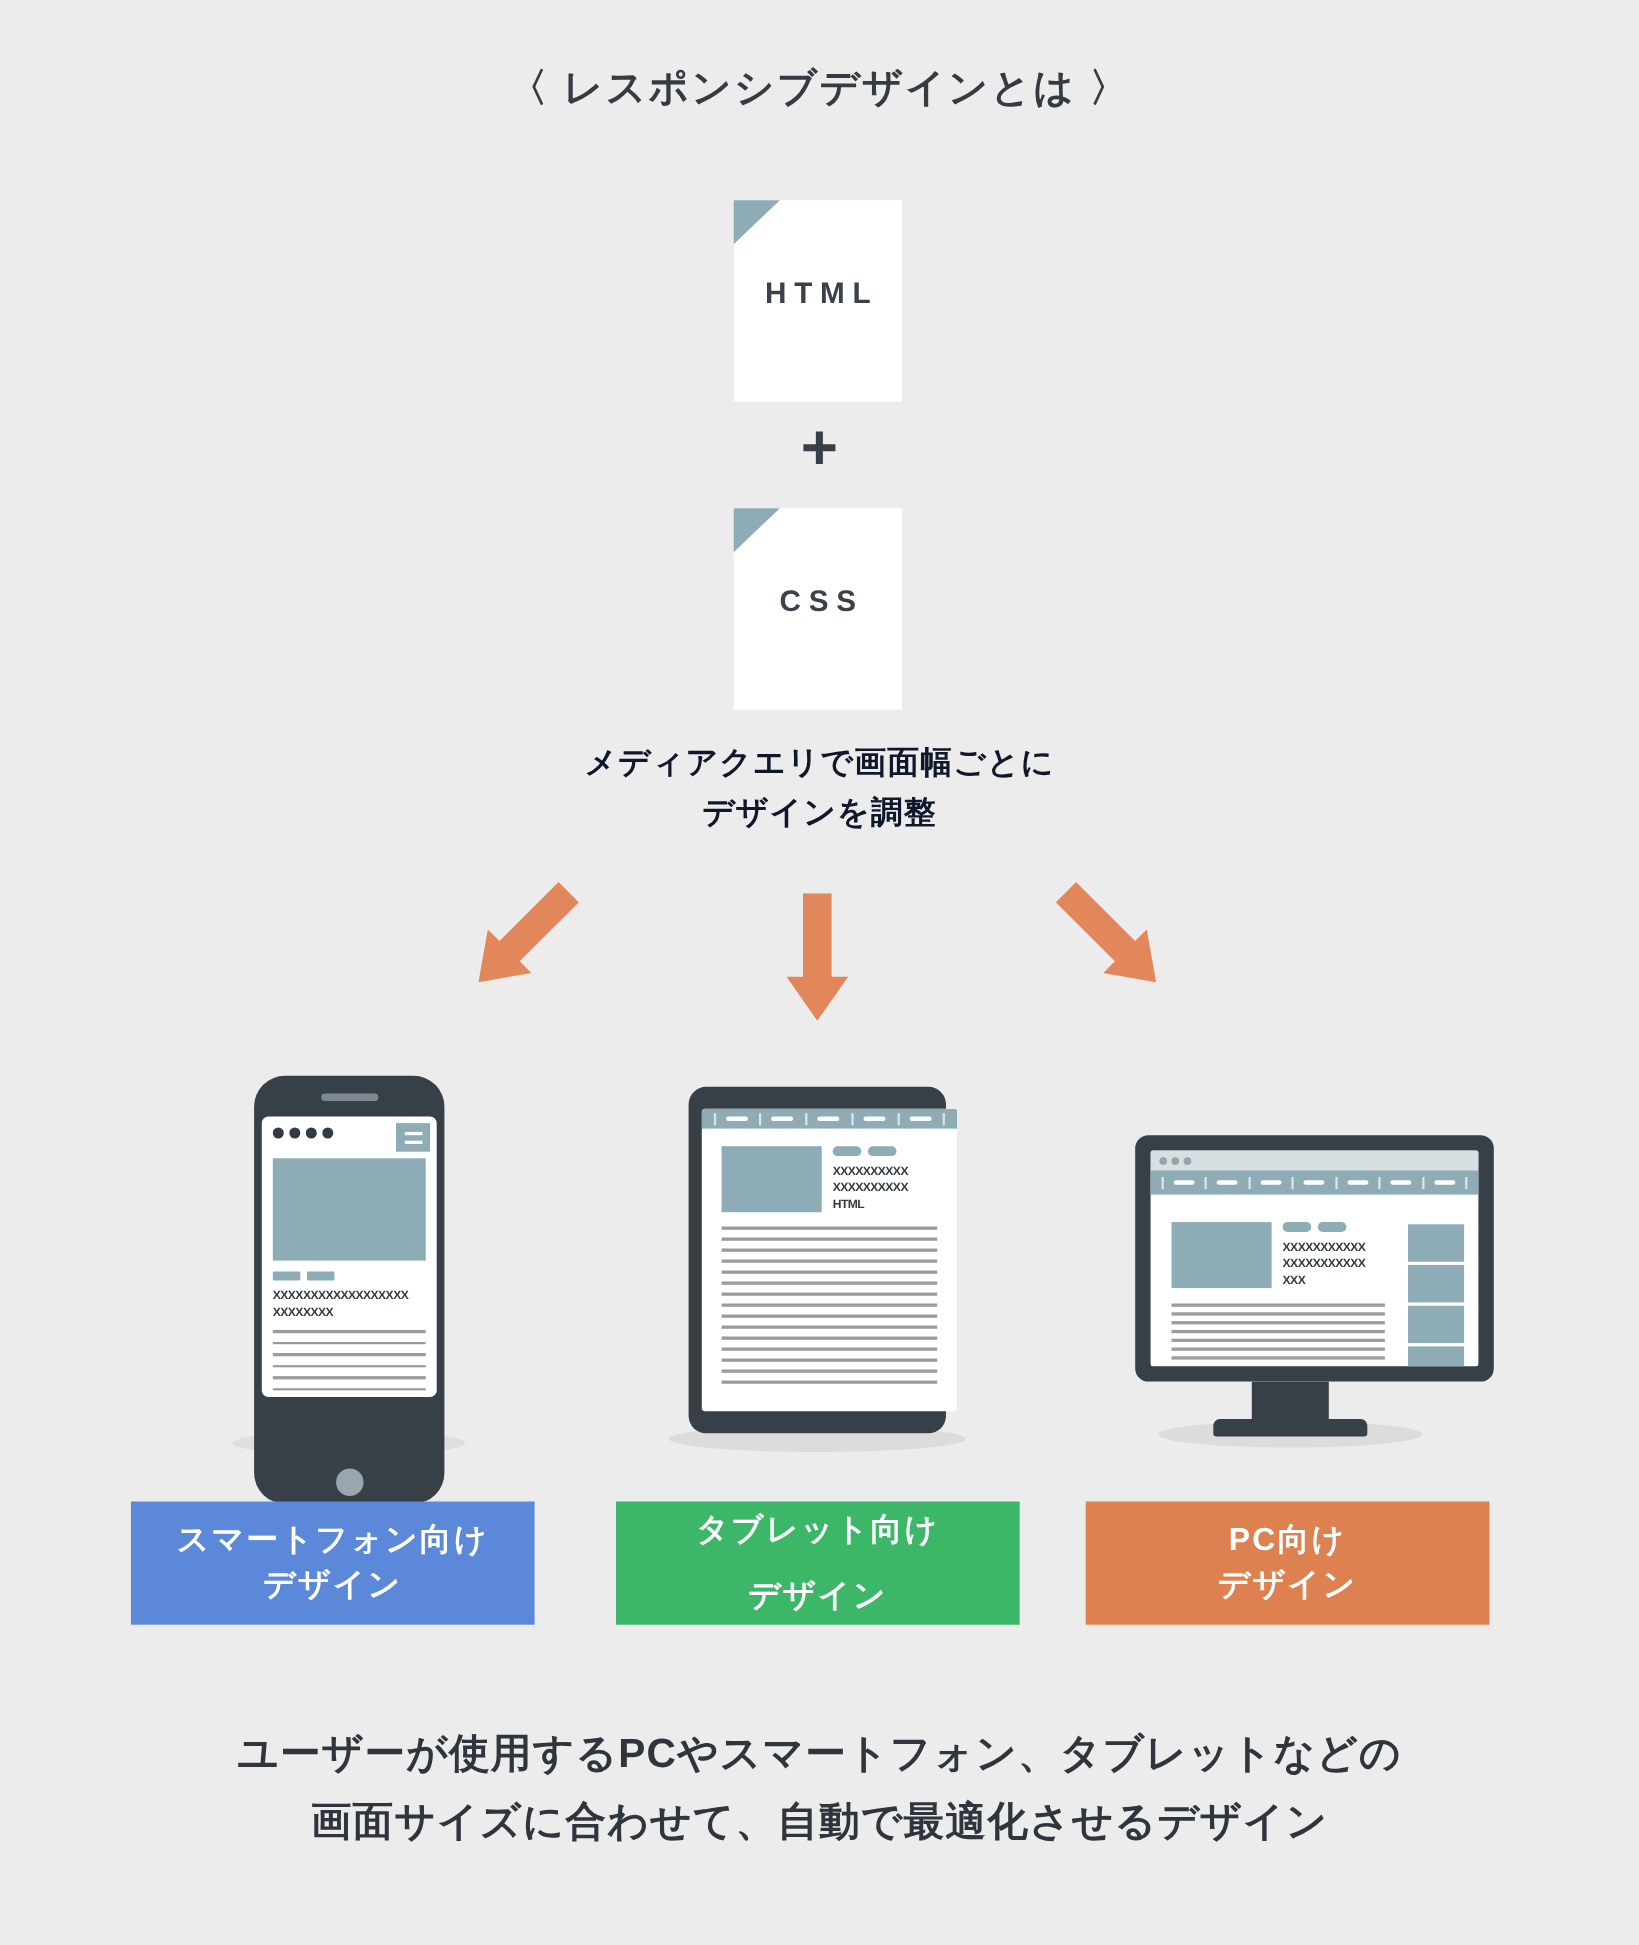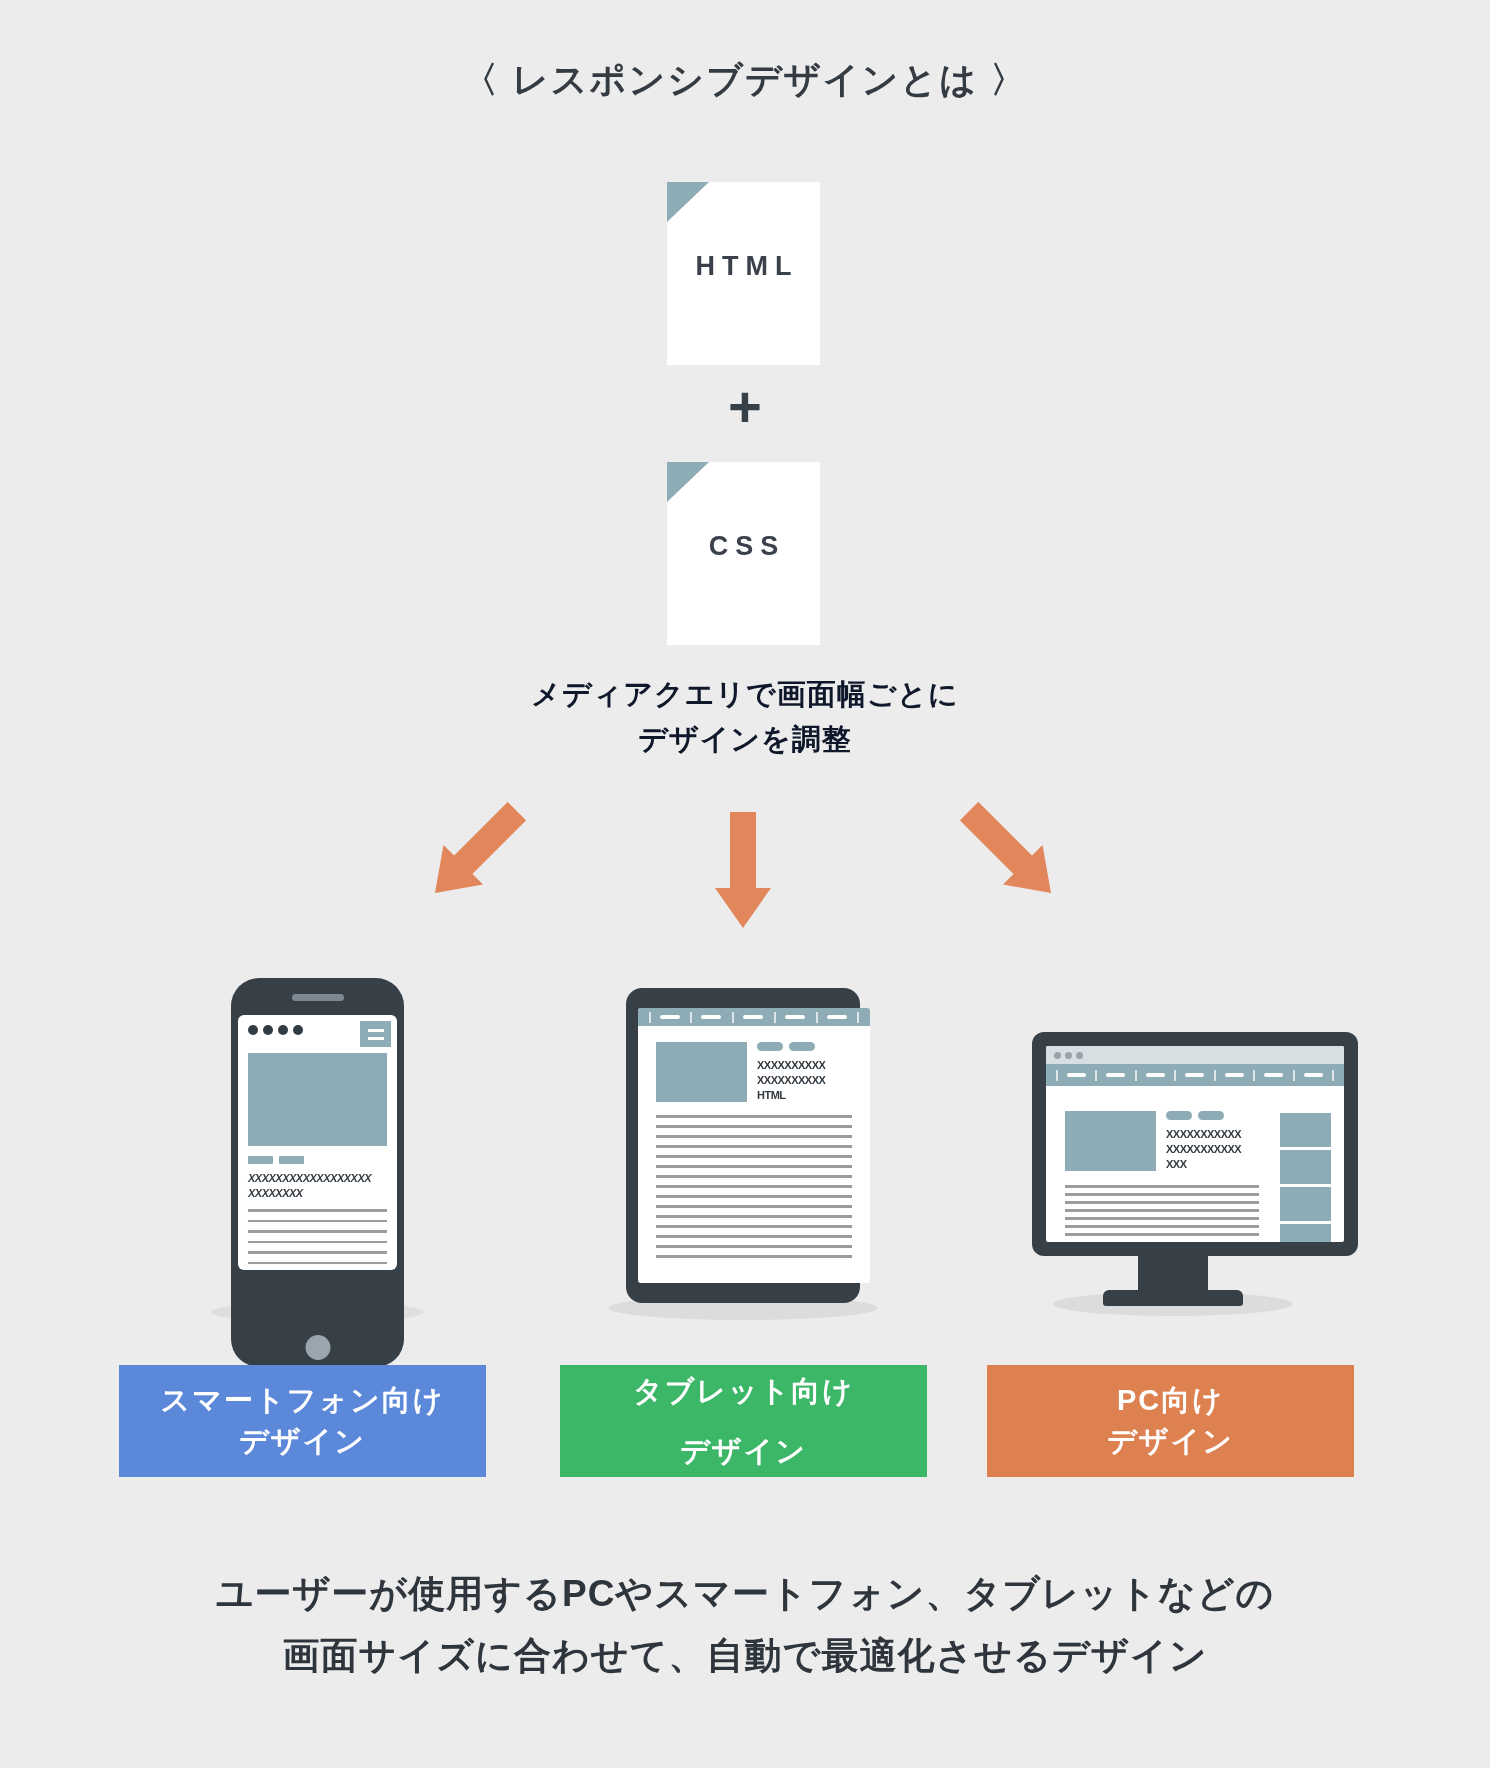--- a/index.html
+++ b/index.html
@@ -50,21 +50,21 @@
   
   .shadow {
     position:absolute; background:#dfdfdf; border-radius:50%;
   }
   .shadow.phone-sh  { left:211px; top:1301px; width:212px; height:22px; }
   .shadow.tablet-sh { left:608px; top:1296px; width:270px; height:24px; background:#dcdcdc; }
   .shadow.pc-sh     { left:1053px; top:1292px; width:240px; height:24px; background:#dcdcdc; }
   
   .phone {
     position:absolute; left:231px; top:978px; width:173px; height:389px;
-    background:#373f47; border-radius:28px;font-style:italic;
+    background:#373f47; border-radius:28px;
   }
   .speaker {
     position:absolute; top:16px; left:50%; transform:translateX(-50%);
     width:52px; height:7px; border-radius:4px; background:#7d8992;
   }
   .phone-screen {
     position:absolute; left:7px; top:37px; width:159px; height:255px;
     background:#fff; border-radius:6px; overflow:hidden; padding:10px;
   }
   .dots { display:flex; gap:5px; }

